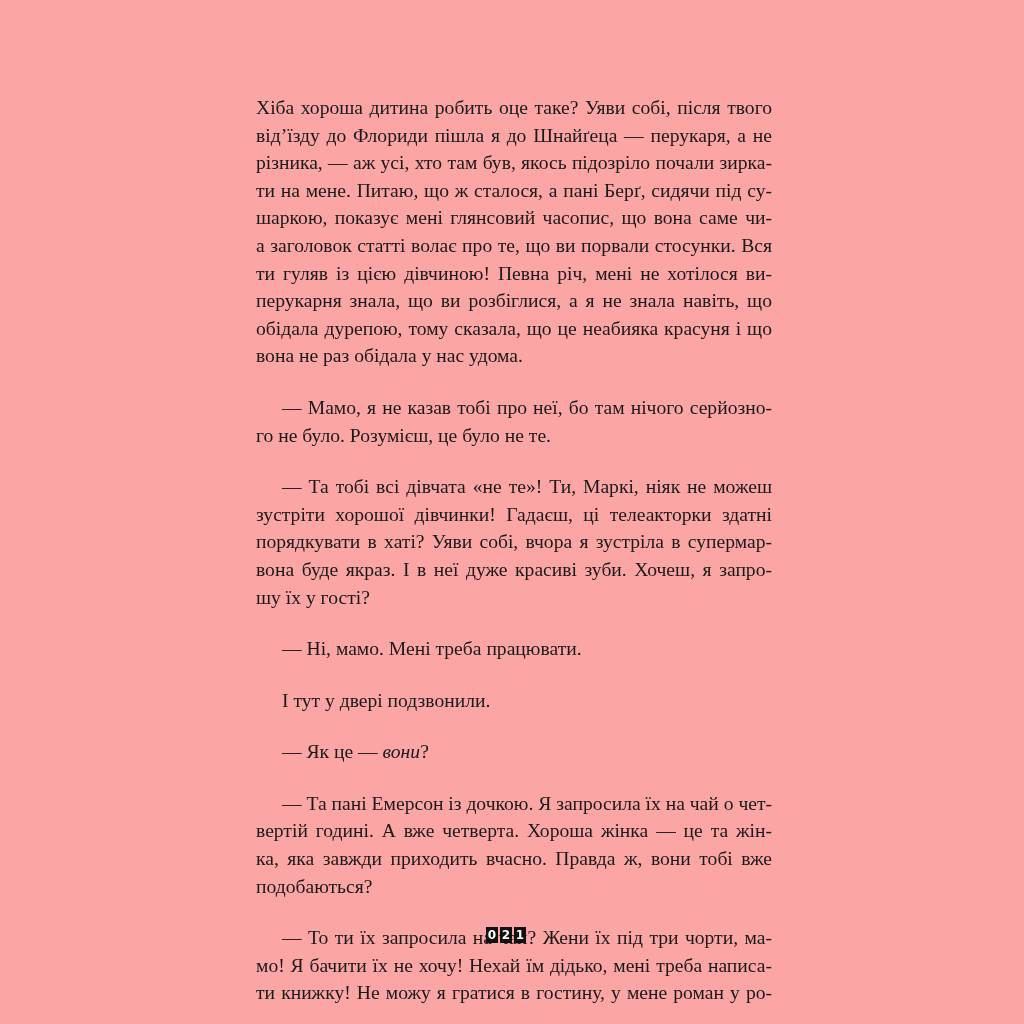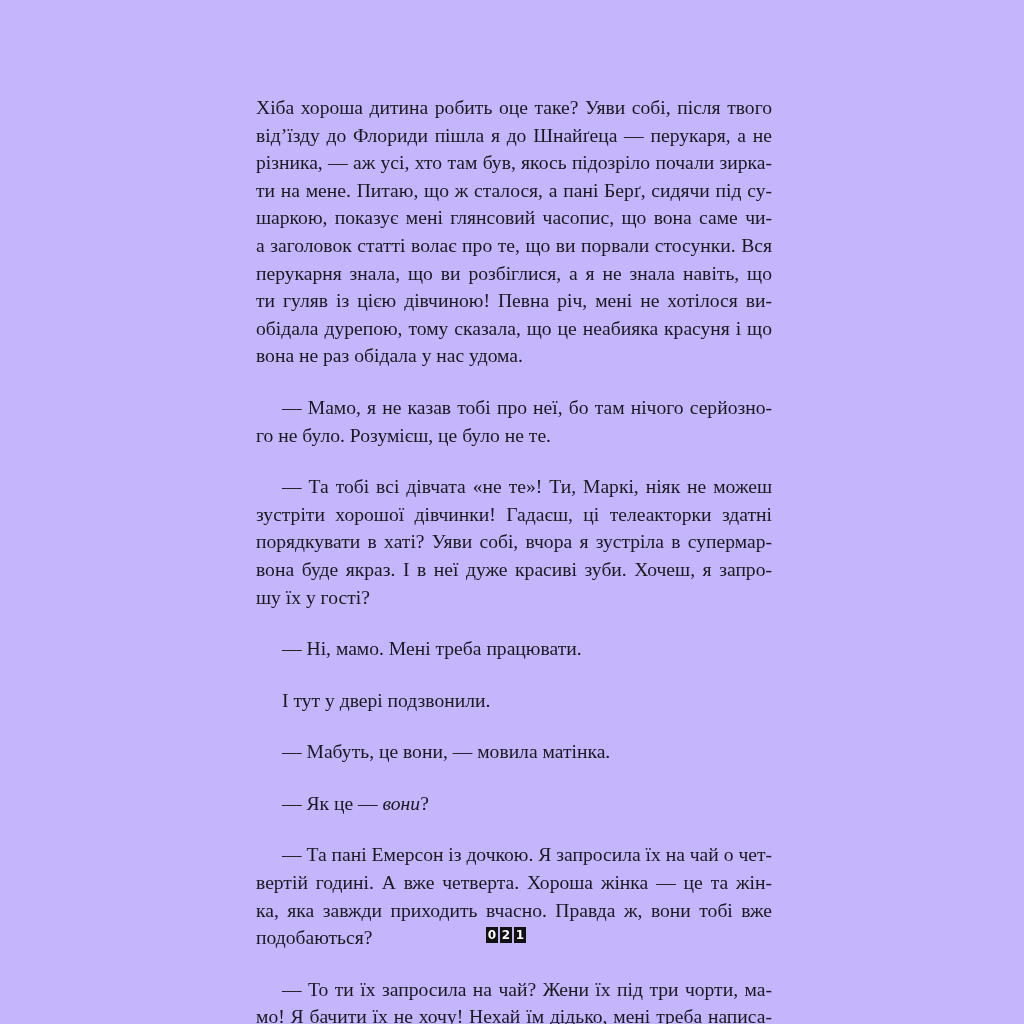--- a/index.html
+++ b/index.html
@@ -11,21 +11,21 @@
     width: 1024px;
     height: 1024px;
     position: relative;
     overflow: hidden;
   }
   .page {
     position: absolute;
     left: 0; top: 0;
     width: 1024px;
     height: 1024px;
-    background: #c4b5fd;
+    background: #fca5a5;
   }
   .text-block {
     position: absolute;
     left: 256px;
     top: 94px;
     width: 516px;
     font-family: "Liberation Serif", "DejaVu Serif", serif;
     font-size: 19.6px;
     line-height: 27.6px;
     color: #1a1a1a;
@@ -73,34 +73,33 @@
 <body>
 
 <div class="page">
   <div class="text-block">
     <span class="line">Хіба хороша дитина робить оце таке? Уяви собі, після твого</span>
     <span class="line">від’їзду до Флориди пішла я до Шнайґеца — перукаря, а не</span>
     <span class="line">різника, — аж усі, хто там був, якось підозріло почали зирка-</span>
     <span class="line">ти на мене. Питаю, що ж сталося, а пані Берґ, сидячи під су-</span>
     <span class="line">шаркою, показує мені глянсовий часопис, що вона саме чи-</span>
     <span class="line">а заголовок статті волає про те, що ви порвали стосунки. Вся</span>
+    <span class="line">ти гуляв із цією дівчиною! Певна річ, мені не хотілося ви-</span>
     <span class="line">перукарня знала, що ви розбіглися, а я не знала навіть, що</span>
-    <span class="line">ти гуляв із цією дівчиною! Певна річ, мені не хотілося ви-</span>
     <span class="line">обідала дурепою, тому сказала, що це неабияка красуня і що</span>
     <span class="line last">вона не раз обідала у нас удома.</span>
     <span class="line indent">— Мамо, я не казав тобі про неї, бо там нічого серйозно-</span>
     <span class="line last">го не було. Розумієш, це було не те.</span>
     <span class="line indent">— Та тобі всі дівчата «не те»! Ти, Маркі, ніяк не можеш</span>
     <span class="line">зустріти хорошої дівчинки! Гадаєш, ці телеакторки здатні</span>
     <span class="line">порядкувати в хаті? Уяви собі, вчора я зустріла в супермар-</span>
     <span class="line">вона буде якраз. І в неї дуже красиві зуби. Хочеш, я запро-</span>
     <span class="line last">шу їх у гості?</span>
     <span class="line indent last">— Ні, мамо. Мені треба працювати.</span>
     <span class="line indent last">І тут у двері подзвонили.</span>
-    <span class="line indent last">— Мабуть, це вони, — мовила матінка.</span>
     <span class="line indent last"><span>— Як це — </span><em>вони</em><span>?</span></span>
     <span class="line indent">— Та пані Емерсон із дочкою. Я запросила їх на чай о чет-</span>
     <span class="line">вертій годині. А вже четверта. Хороша жінка — це та жін-</span>
     <span class="line">ка, яка завжди приходить вчасно. Правда ж, вони тобі вже</span>
     <span class="line last">подобаються?</span>
     <span class="line indent">— То ти їх запросила на чай? Жени їх під три чорти, ма-</span>
     <span class="line">мо! Я бачити їх не хочу! Нехай їм дідько, мені треба написа-</span>
     <span class="line">ти книжку! Не можу я гратися в гостину, у мене роман у ро-</span>
   </div>
 

